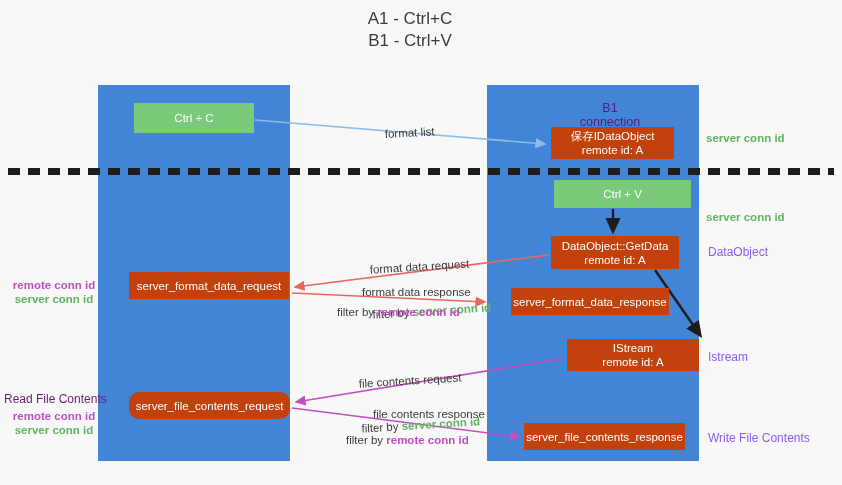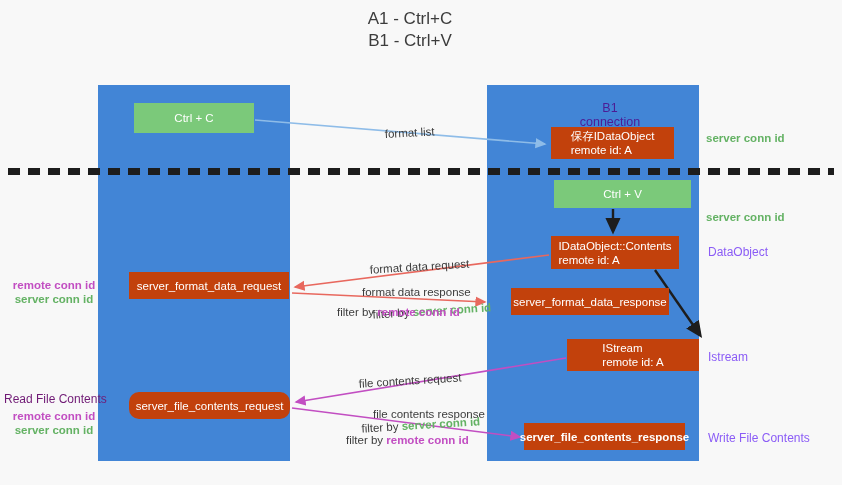--- a/index.html
+++ b/index.html
@@ -51,39 +51,39 @@
     background: #4285d6;
   }
   #lane-a1 { left: 98px;  top: 85px; width: 192px; height: 376px; }
   #lane-b1 { left: 487px; top: 85px; width: 212px; height: 376px; }
 
   
   .box {
     display: flex;
     align-items: center;
     justify-content: center;
-    text-align: left;
+    text-align: center;
     color: #ffffff;
     font-size: 11.5px;
     line-height: 14px;
     white-space: pre;
     box-sizing: border-box;
   }
   .box.green  { background: #7bc97a; }
   .box.orange { background: #c2410c; }
 
   #box-ctrl-c          { left: 134px; top: 103px; width: 120px; height: 30px; }
   #box-save-idataobj   { left: 551px; top: 127px; width: 123px; height: 32px; }
   #box-ctrl-v          { left: 554px; top: 180px; width: 137px; height: 28px; }
   #box-getdata         { left: 551px; top: 236px; width: 128px; height: 33px; }
   #box-fmt-req         { left: 129px; top: 272px; width: 160px; height: 27px; }
   #box-fmt-res         { left: 511px; top: 288px; width: 158px; height: 27px; }
   #box-istream         { left: 567px; top: 339px; width: 132px; height: 32px; }
   #box-file-req        { left: 129px; top: 392px; width: 161px; height: 27px; border-radius: 10px; }
-  #box-file-res        { left: 524px; top: 423px; width: 161px; height: 27px; font-weight: bold; }
+  #box-file-res        { left: 524px; top: 423px; width: 161px; height: 27px; }
 
   
   #divider {
     left: 8px; top: 168px;
     width: 826px; height: 7px;
     background: repeating-linear-gradient(to right,
       #1d1d1d 0px, #1d1d1d 12px, rgba(0,0,0,0) 12px, rgba(0,0,0,0) 20px);
   }
 
   
@@ -188,21 +188,21 @@
 
     <line x1="292" y1="408" x2="520" y2="437" stroke="#c24ec2" stroke-width="1.6" marker-end="url(#ah-mag)"></line>
   </svg>
 
   <div class="abs" id="divider"></div>
 
   <div class="abs box green" id="box-ctrl-c">Ctrl + C</div>
   <div class="abs box orange" id="box-save-idataobj">保存IDataObject
 remote id: A</div>
   <div class="abs box green" id="box-ctrl-v">Ctrl + V</div>
-  <div class="abs box orange" id="box-getdata">IDataObject::Contents
+  <div class="abs box orange" id="box-getdata">DataObject::GetData
 remote id: A</div>
   <div class="abs box orange" id="box-fmt-req">server_format_data_request</div>
   <div class="abs box orange" id="box-fmt-res">server_format_data_response</div>
   <div class="abs box orange" id="box-istream">IStream
 remote id: A</div>
   <div class="abs box orange" id="box-file-req">server_file_contents_request</div>
   <div class="abs box orange" id="box-file-res">server_file_contents_response</div>
 
   <div class="abs edge-label" id="edge-format-list">
     <span>format list</span>

